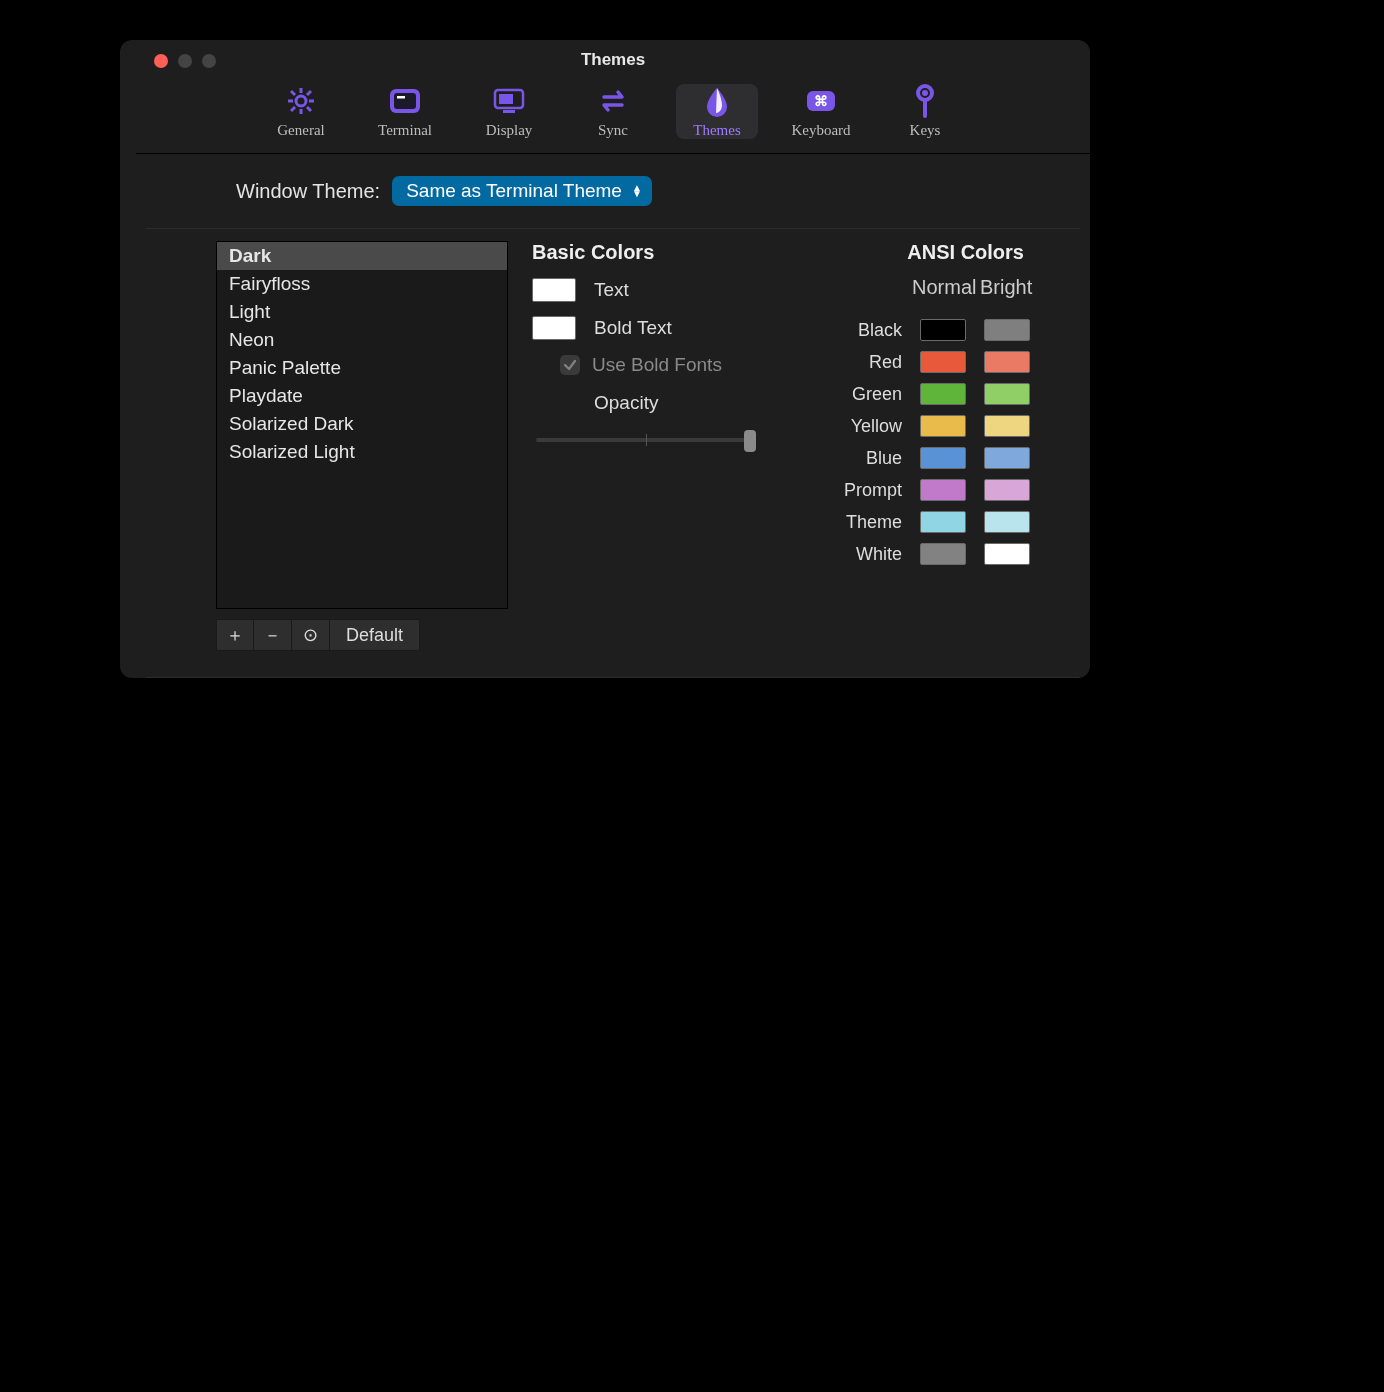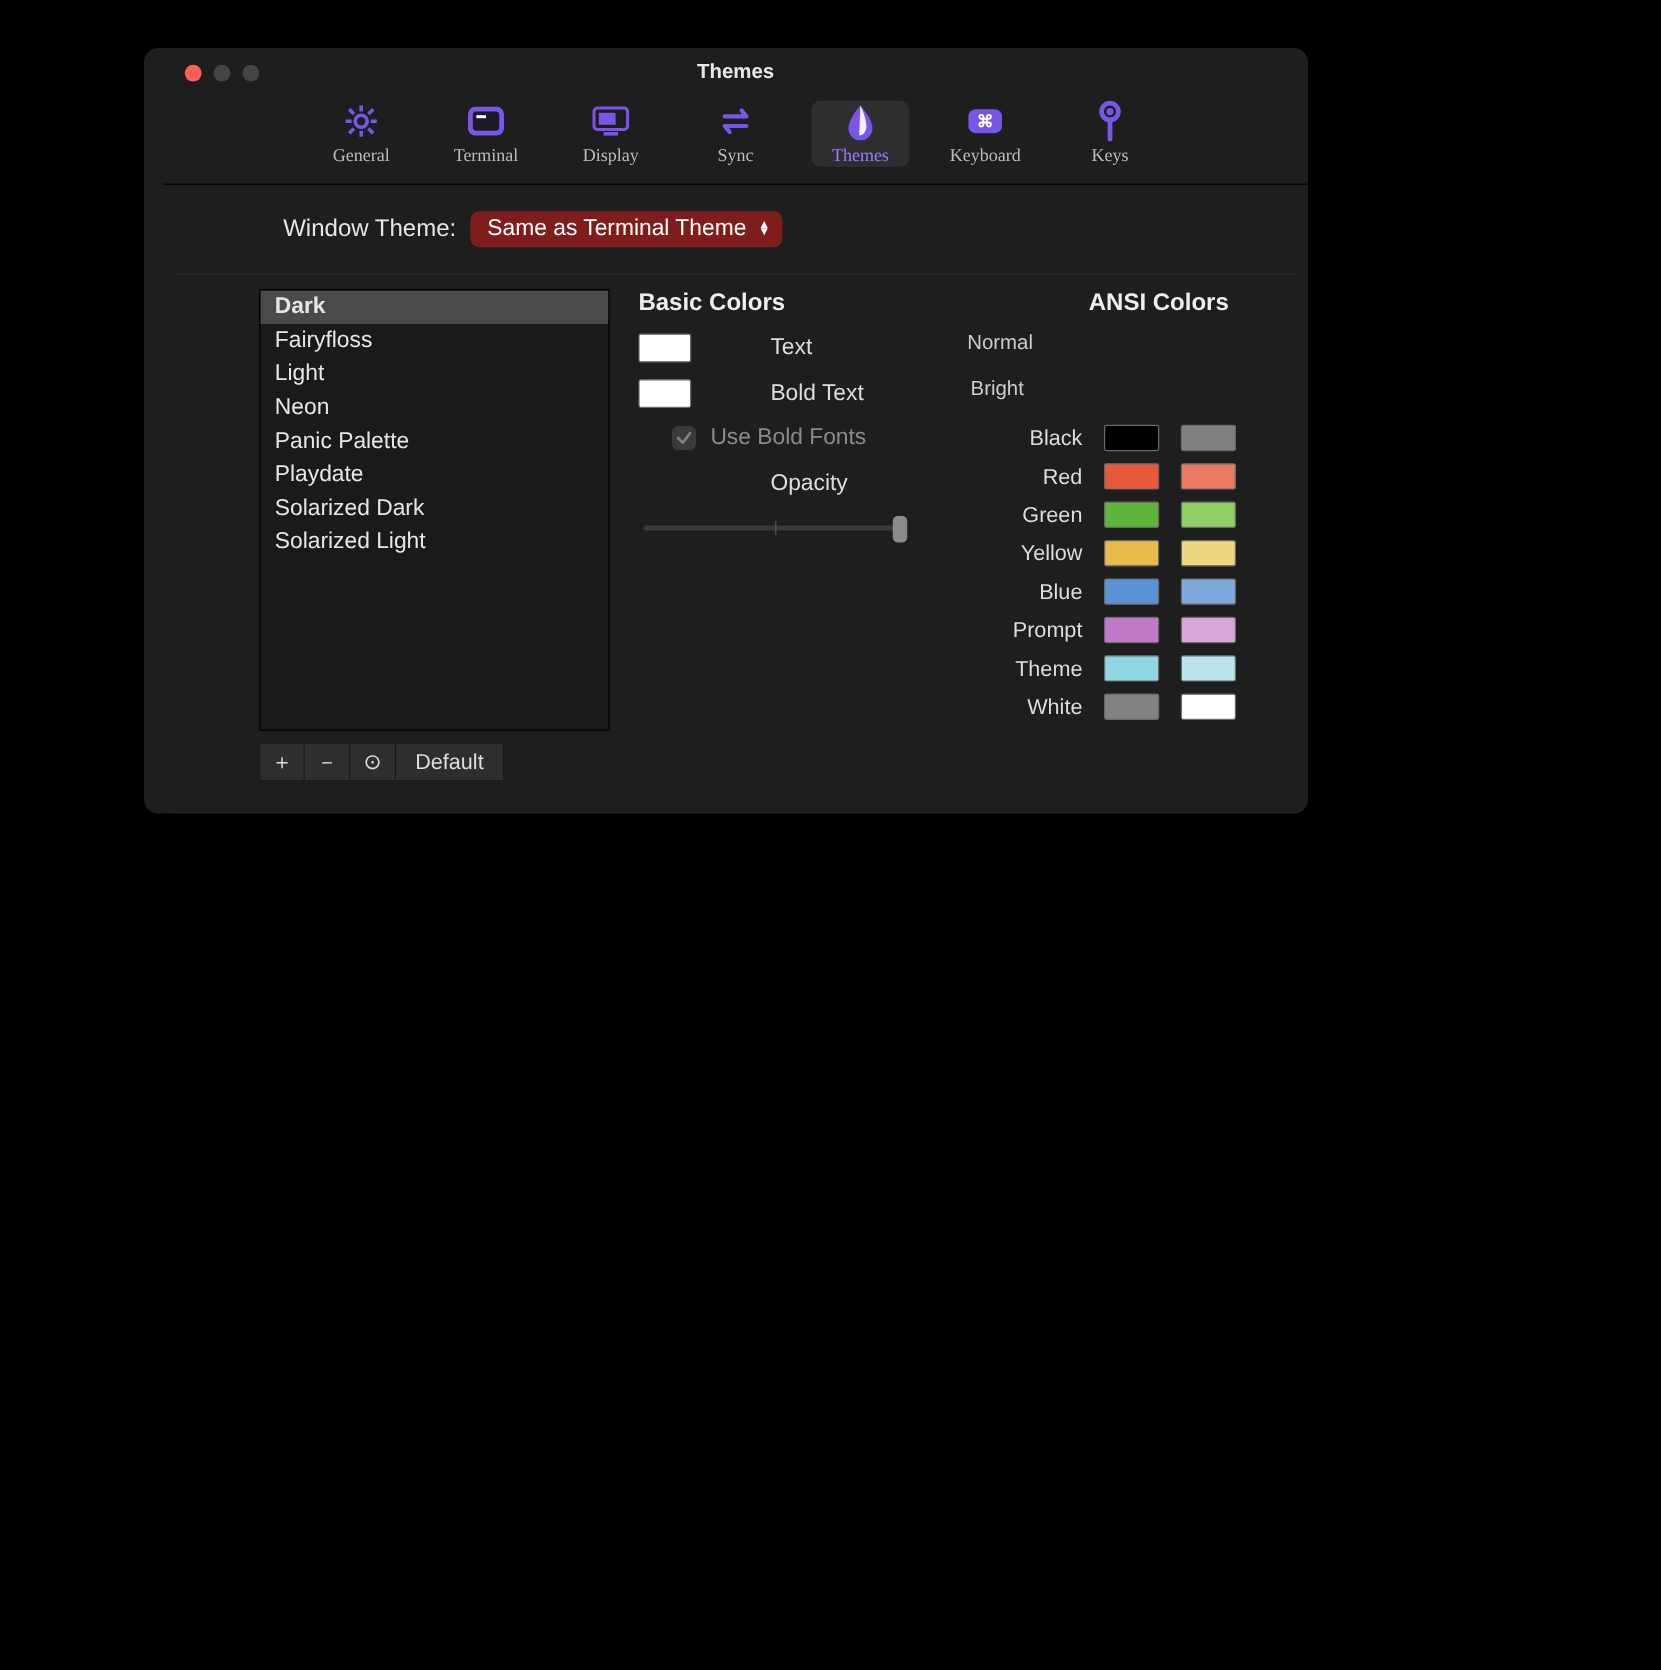--- a/index.html
+++ b/index.html
@@ -38,21 +38,21 @@
   .toolbar-item .tlabel { font-size: 15px; color: #bdbdbd; margin-top: 4px; font-family: Liberation Serif, serif; }
   .toolbar-item.active .tlabel { color: #9d7aff; }
 
   .divider { height: 1px; background: #000; margin: 0; }
 
   
   .row-wt { display: flex; align-items: center; gap: 12px; padding: 22px 70px 22px 100px; font-size: 20px; }
   .row-wt .label { color: #e4e4e4; }
   .select {
     display: inline-flex; align-items: center;
-    background: #7f1d1d; color: #fff;
+    background: #0369a1; color: #fff;
     border-radius: 7px; padding: 4px 10px 4px 14px;
     font-size: 19px;
   }
   .select .arrows { margin-left: 10px; display: flex; flex-direction: column; line-height: 6px; font-size: 10px; }
 
   .thin-divider { height: 1px; background: rgba(255,255,255,0.06); margin: 0 10px; }
 
   
   .main { display: flex; padding: 12px 60px 26px 80px; gap: 24px; }
 
@@ -73,33 +73,33 @@
   .theme-actions button.wide { padding: 0 16px; }
   .theme-actions button:not(:first-child) { border-left: none; }
 
   
   .basic-col { flex: 0 0 250px; }
   h3 { font-size: 20px; font-weight: 700; color: #eee; margin-bottom: 12px; }
   .color-row { display: flex; align-items: center; gap: 18px; margin: 14px 0; }
   .swatch {
     width: 44px; height: 24px; border: 1px solid #6a6a6a; border-radius: 2px;
   }
-  .color-row .clabel { font-size: 19px; color: #ddd; margin-left: 48px; }
+  .color-row .clabel { font-size: 19px; color: #ddd; }
   .check-row { display: flex; align-items: center; gap: 12px; margin: 10px 0 16px 28px; color: #8a8a8a; font-size: 19px; }
   .check-row .cbox { width: 20px; height: 20px; border-radius: 5px; background: #3a3a3a; display: flex; align-items: center; justify-content: center; }
   .check-row .cbox svg { opacity: 0.55; }
   .slider { position: relative; width: 220px; height: 24px; margin-left: 4px; margin-top: 2px; }
   .slider .track { position: absolute; left: 0; right: 0; top: 10px; height: 4px; background: #3a3a3a; border-radius: 2px; }
   .slider .tick { position: absolute; top: 6px; width: 1px; height: 12px; background: #555; left: 50%; }
   .slider .thumb { position: absolute; right: 0; top: 2px; width: 12px; height: 22px; border-radius: 4px; background: #8a8a8a; }
 
   
   .ansi-col { flex: 1; }
   .ansi-col h3 { text-align: right; margin-right: 6px; }
-  .ansi-head { display: flex; justify-content: flex-end; gap: 18px; font-size: 17px; color: #ccc; margin-bottom: 20px; flex-direction: column; }
+  .ansi-head { display: flex; justify-content: flex-end; gap: 18px; font-size: 20px; color: #ccc; margin-bottom: 20px; }
   .ansi-head span { width: 50px; text-align: center; }
   .ansi-row { display: flex; justify-content: flex-end; align-items: center; gap: 18px; margin: 10px 0; }
   .ansi-row .alabel { font-size: 18px; color: #ddd; text-align: right; }
   .ansi-row .swatch { width: 46px; height: 22px; }
 
   
   .dock-section { padding: 18px 80px 34px; }
   .dock-section h3 { margin-bottom: 10px; }
   .dock-well {
     background: #151515; border-radius: 10px; height: 116px;

